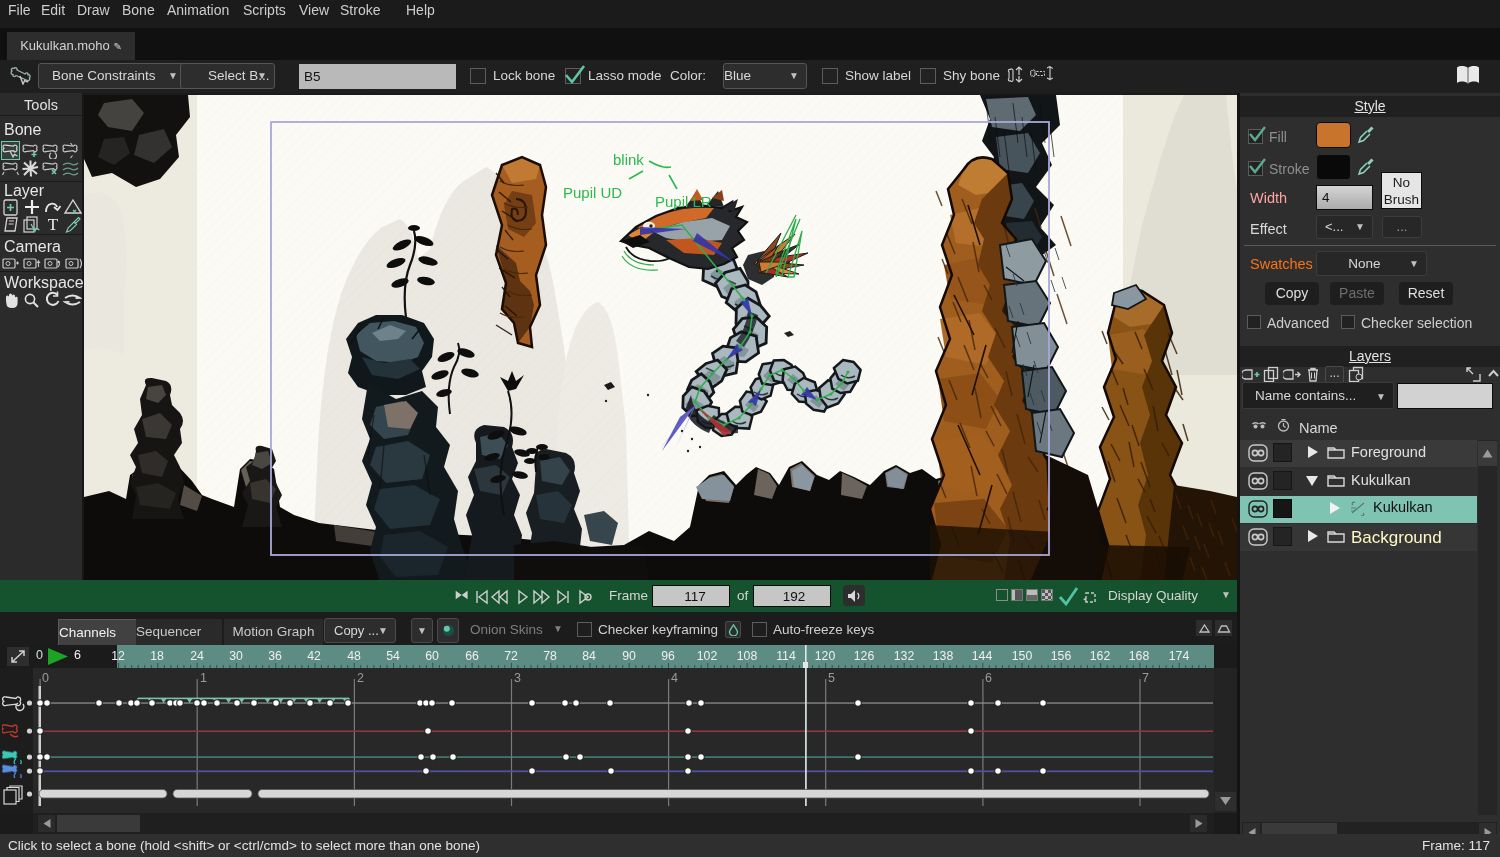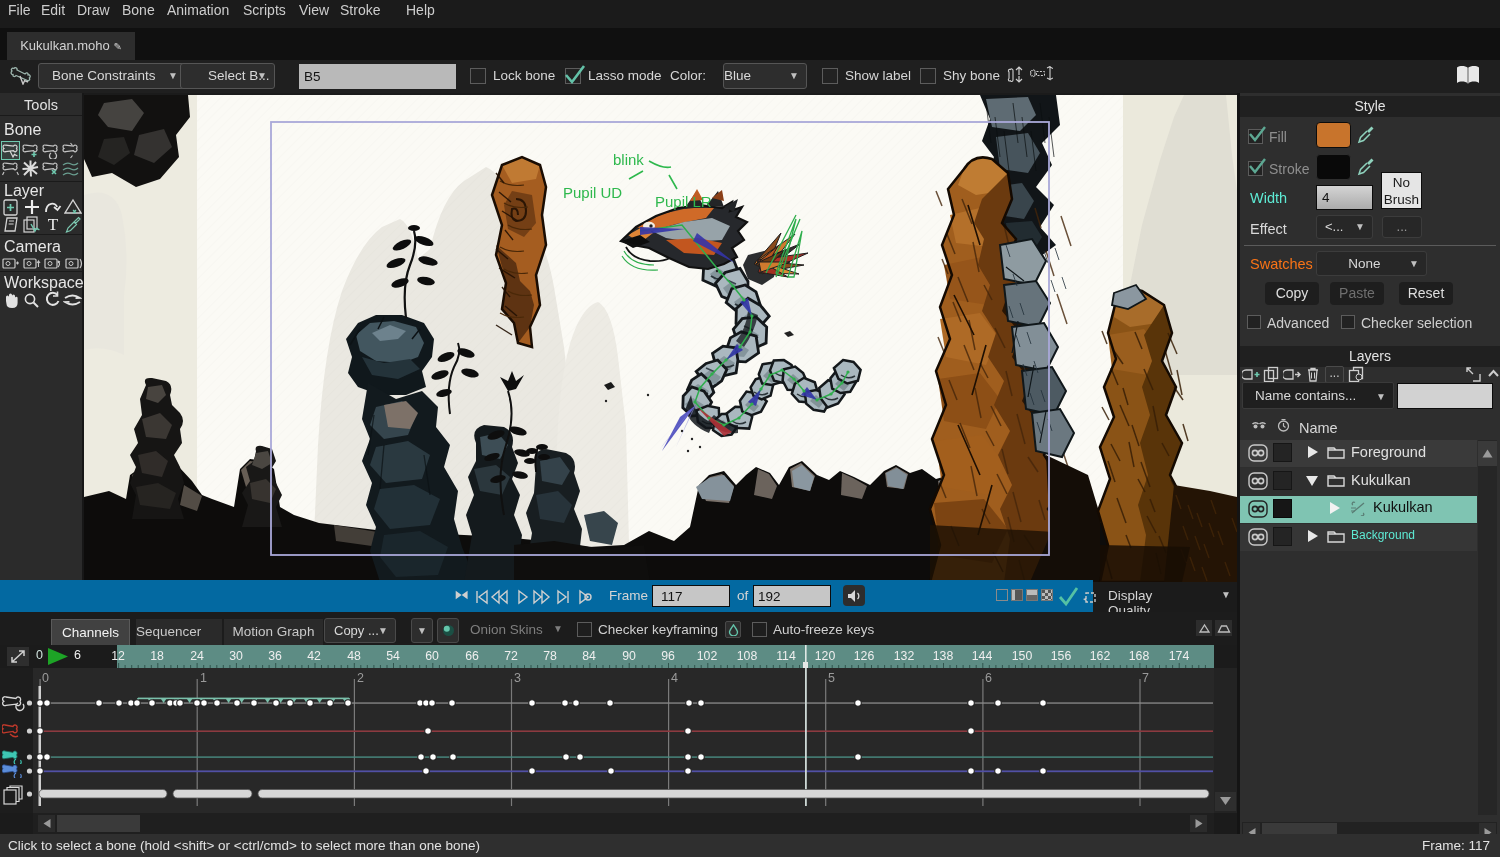--- a/index.html
+++ b/index.html
@@ -16,22 +16,22 @@
   border-radius:3px; color:#d8d8d8; font-size:13.5px; line-height:24px; }
 .tbtn .arr { position:absolute; right:7px; top:0px; font-size:10px; color:#c0c0c0; }
 .tinput { position:absolute; top:4px; height:25px; background:#b9b9b9; color:#141414;
   font-size:13.5px; line-height:25px; padding-left:5px; }
 .cb { position:absolute; width:16px; height:16px; background:#222; border:1px solid #5c5c5c; top:8px; }
 .tlabel { position:absolute; top:8px; }
 #toolspanel { position:absolute; left:0; top:93px; width:84px; height:487px; background:#2b2b2b;
   border-right:2px solid #171717; color:#dcdcdc; }
 #rightpanel { position:absolute; left:1240px; top:93px; width:260px; height:741px; background:#2e2e2e; color:#cfcfcf; }
 #rsep { position:absolute; left:1237px; top:93px; width:3px; height:741px; background:#141414; }
-.phead { background:#202020; color:#e3e3e3; font-size:14px; text-align:center; height:21px; line-height:21px; }
-#transport { position:absolute; left:0; top:580px; width:1093px; height:32px; background:#0369a1; color:#cfcfcf; font-size:13.5px; }
+.phead { background:#202020; color:#e3e3e3; font-size:14px; text-align:center; height:21px; line-height:21px;text-decoration:underline; }
+#transport { position:absolute; left:0; top:580px; width:1237px; height:32px; background:#14532d; color:#cfcfcf; font-size:13.5px;text-align:center; }
 #ttabs { position:absolute; left:0; top:612px; width:1237px; height:33px; background:#1c1c1c; color:#c9c9c9; font-size:13.5px; }
 #ruler { position:absolute; left:33px; top:645px; width:1181px; height:23px; background:#1b1b1b; }
 #tracks { position:absolute; left:0; top:668px; width:1237px; height:145px; background:#282828; }
 #hscroll { position:absolute; left:33px; top:813px; width:1181px; height:21px; background:#1f1f1f; }
 #statusbar { position:absolute; left:0; top:834px; width:1500px; height:23px; background:#2f2f2f;
   color:#e2e2e2; font-size:13.5px; line-height:23px; }
 </style>
 </head>
 <body>
 <div id="menubar">
@@ -612,21 +612,21 @@
   <svg style="position:absolute;left:7px;top:63px" width="20" height="20" viewBox="0 0 20 20">
       <path d="M3 10 L8 16 L18 3" fill="none" stroke="#5da893" stroke-width="2.4"></path>
     </svg>
   <span style="position:absolute;left:29px;top:68px;color:#8f8f8f;font-size:14px">Stroke</span>
   <div style="position:absolute;left:76px;top:61px;width:35px;height:26px;background:#090909;border:1px solid #2e2e2e;border-radius:4px"></div>
   <svg style="position:absolute;left:117px;top:64px" width="18" height="19" viewBox="0 0 18 19">
       <path d="M14.5 1.5 l2 2 -4.5 4.5 -2-2 z" fill="#8fd2bd"></path>
       <path d="M10 6 L3.5 12.5 2 17 6.5 15.5 13 9" fill="none" stroke="#8fd2bd" stroke-width="1.5"></path>
     </svg>
   <div style="position:absolute;left:141px;top:79px;width:41px;height:37px;background:#e5e5e5;border:1px solid #0c0c0c;color:#1a1a1a;font-size:13.5px;text-align:center;line-height:17px;padding-top:1px">No<br>Brush</div>
-  <span style="position:absolute;left:10px;top:97px;color:#5eead4;font-size:14.5px">Width</span>
+  <span style="position:absolute;left:10px;top:97px;color:#fca5a5;font-size:14.5px">Width</span>
   <div style="position:absolute;left:76px;top:92px;width:57px;height:25px;background:linear-gradient(#d4d4d4,#ababab);border:1px solid #0c0c0c;color:#111;font-size:13.5px;line-height:24px;padding-left:5px">4</div>
   <span style="position:absolute;left:10px;top:128px;color:#d9d9d9;font-size:14.5px">Effect</span>
   <div class="tbtn" style="left:76px;top:122px;width:57px;height:24px;line-height:22px;background:#272727;border-color:#3c3c3c;padding-left:8px;font-size:13px">&lt;...<span class="arr">▼</span></div>
   <div style="position:absolute;left:142px;top:123px;width:40px;height:22px;background:#272727;border:1px solid #3c3c3c;border-radius:3px;color:#999;text-align:center;line-height:20px;font-size:13px">...</div>
   <div style="position:absolute;left:4px;top:152px;width:252px;height:1px;background:#5b5b5b"></div>
   <span style="position:absolute;left:10px;top:163px;color:#f97316;font-size:14.5px">Swatches</span>
   <div class="tbtn" style="left:76px;top:158px;width:111px;height:25px;line-height:23px;background:#272727;border-color:#3c3c3c;text-align:center;padding-right:14px;font-size:13.5px">None<span class="arr">▼</span></div>
   <div style="position:absolute;left:25px;top:189px;width:54px;height:23px;background:#1e1e1e;border-radius:4px;color:#dfdfdf;text-align:center;line-height:23px;font-size:14px">Copy</div>
   <div style="position:absolute;left:90px;top:189px;width:54px;height:23px;background:#1e1e1e;border-radius:4px;color:#6f6f6f;text-align:center;line-height:23px;font-size:14px">Paste</div>
   <div style="position:absolute;left:159px;top:189px;width:54px;height:23px;background:#1e1e1e;border-radius:4px;color:#dfdfdf;text-align:center;line-height:23px;font-size:14px">Reset</div>
@@ -727,21 +727,21 @@
       <circle cx="7" cy="9" r="2.6" fill="none" stroke="#c9c9c9" stroke-width="1.6"></circle>
       <circle cx="13" cy="9" r="2.6" fill="none" stroke="#c9c9c9" stroke-width="1.6"></circle>
     </svg>
   <div style="position:absolute;left:33px;top:434px;width:19px;height:19px;background:#242424;border:1px solid #161616"></div>
   <svg style="position:absolute;left:66px;top:435px" width="14" height="16" viewBox="0 0 14 16">
       <path d="M2 2 L12 8 L2 14 Z" fill="#e8e8e8"></path>
     </svg>
   <svg style="position:absolute;left:87px;top:436px" width="18" height="14" viewBox="0 0 18 14">
       <path d="M1 3 h6 l2 2 h8 v8 h-16 z M1 5 h16" fill="none" stroke="#d8d8d8" stroke-width="1.4"></path>
     </svg>
-  <span style="position:absolute;left:111px;top:435px;color:#5eead4;font-size:12px">Background</span>
+  <span style="position:absolute;left:111px;top:435px;color:#fef9c3;font-size:17px">Background</span>
 
   <div style="position:absolute;left:238px;top:347px;width:19px;height:375px;background:#262626"></div>
   <div style="position:absolute;left:238px;top:348px;width:19px;height:25px;background:#3a3a3a"></div>
   <svg style="position:absolute;left:241px;top:355px" width="13" height="11" viewBox="0 0 13 11">
       <path d="M1.5 9.5 L6.5 1.5 L11.5 9.5 Z" fill="#9a9a9a"></path>
     </svg>
 
   <div style="position:absolute;left:2px;top:729px;width:255px;height:20px;background:#222"></div>
   <div style="position:absolute;left:3px;top:730px;width:17px;height:18px;background:#2e2e2e"></div>
   <svg style="position:absolute;left:7px;top:734px" width="10" height="11" viewBox="0 0 10 11">
@@ -783,21 +783,21 @@
       <path d="M2 11 L8 18 L19 2" fill="none" stroke="#55c1a4" stroke-width="2.8"></path>
     </svg>
   <svg style="position:absolute;left:1082px;top:9px" width="14" height="14" viewBox="0 0 14 14">
       <path d="M4 4 h9 v9 h-9 z" fill="none" stroke="#c9c9c9" stroke-width="1.4" stroke-dasharray="3 2"></path>
       <path d="M1 10 L5 13 L4 9 z" fill="#c9c9c9"></path>
     </svg>
   <span style="position:absolute;left:1108px;top:8px;color:#d5d5d5">Display Quality</span>
   <span style="position:absolute;left:1221px;top:9px;font-size:10px;color:#c0c0c0">▼</span>
 </div>
 <div id="ttabs">
-  <div style="position:absolute;left:51px;top:7px;width:79px;height:26px;background:#414141;border:1px solid #5a5a5a;border-bottom:none;color:#f2f2f2;text-align:center;line-height:25px">Channels</div>
+  <div style="position:absolute;left:58px;top:7px;width:79px;height:26px;background:#414141;border:1px solid #5a5a5a;border-bottom:none;color:#f2f2f2;text-align:left;line-height:25px">Channels</div>
   <div style="position:absolute;left:136px;top:7px;width:86px;height:26px;background:#2a2a2a;color:#c9c9c9;line-height:25px">Sequencer</div>
   <div style="position:absolute;left:224px;top:7px;width:99px;height:26px;background:#2a2a2a;color:#c9c9c9;text-align:center;line-height:25px">Motion Graph</div>
   <div class="tbtn" style="left:324px;top:6px;width:72px;height:25px;line-height:23px;background:#2d2d2d;border-color:#4a4a4a;padding-left:9px;font-size:13px">Copy ...<span class="arr">▼</span></div>
   <div style="position:absolute;left:411px;top:6px;width:22px;height:25px;background:#2d2d2d;border:1px solid #4a4a4a;border-radius:3px;text-align:center;line-height:23px;font-size:10px;color:#c0c0c0">▼</div>
   <div style="position:absolute;left:437px;top:6px;width:22px;height:25px;background:#2d2d2d;border:1px solid #4a4a4a;border-radius:3px"></div>
   <svg style="position:absolute;left:441px;top:11px" width="15" height="15" viewBox="0 0 15 15">
       <circle cx="7.5" cy="7.5" r="5.5" fill="#1b4f44"></circle>
       <circle cx="5.8" cy="5.8" r="3" fill="#64c5ab"></circle>
     </svg>
   <span style="position:absolute;left:470px;top:10px;color:#7e7e7e">Onion Skins</span>

